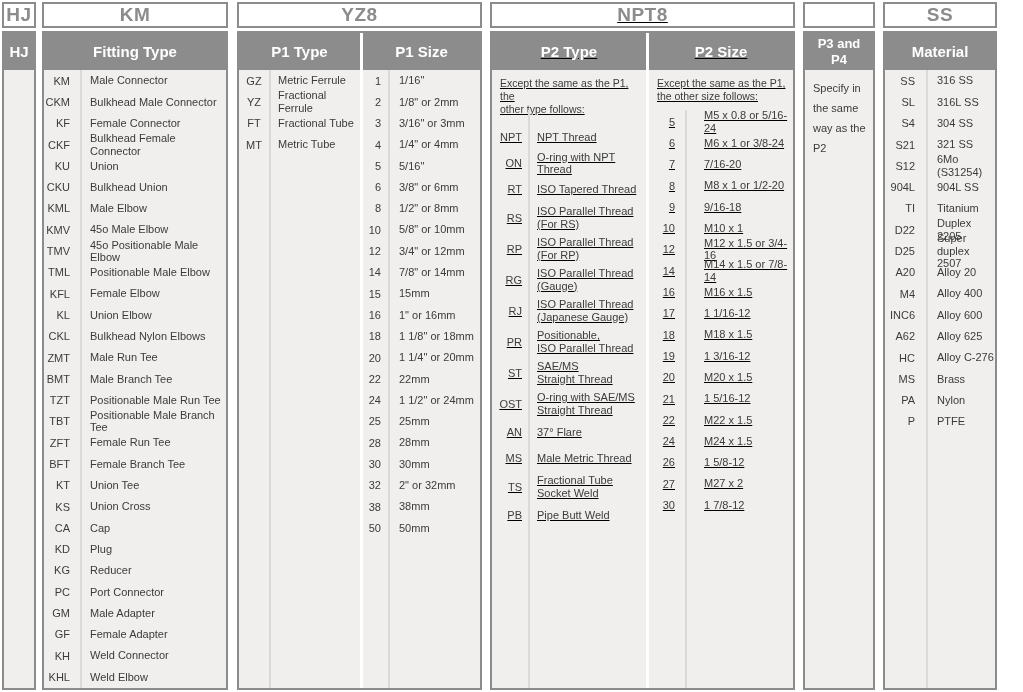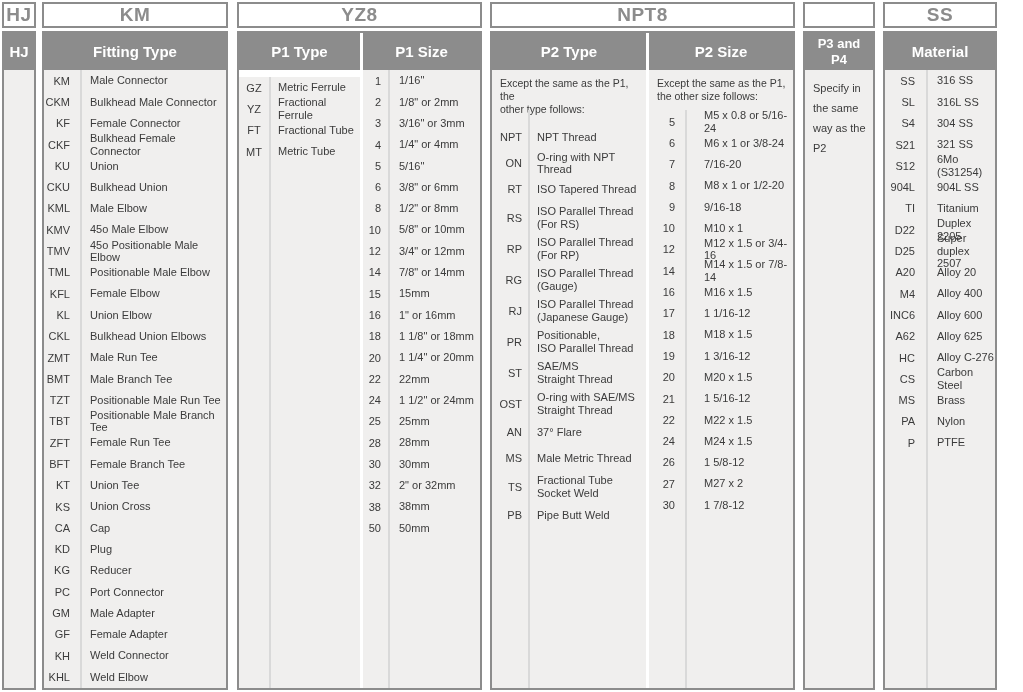--- a/index.html
+++ b/index.html
@@ -6,31 +6,31 @@
     --band:#8c8c8c; --border:#8c8c8c; --title:#8c8c8c;
     --bodybg:#f0efee; --vline:#d9d9d9; --text:#3b3b3b;
   }
   * { margin:0; padding:0; box-sizing:border-box; }
   html,body { width:1023px; height:692px; background:#fff;
     font-family:"Liberation Sans", sans-serif; overflow:hidden; }
   .block { position:absolute; top:2px; }
   #block-hj   { left:2px;   width:34px;  }
   #block-km   { left:42px;  width:186px; }
   #block-yz8  { left:237px; width:245px; }
-  #block-npt8 { left:490px; width:305px; }
+  #block-npt8 { left:490px; width:305px;text-decoration:underline; }
   #block-p3p4 { left:803px; width:72px;  }
   #block-ss   { left:883px; width:114px; }
 
   .title { height:26px; border:2px solid var(--border); background:#fff;
     color:var(--title); font-weight:bold; font-size:19px; letter-spacing:.5px;
     display:flex; align-items:center; justify-content:center; }
   .main { margin-top:3px; height:659px; border:2px solid var(--border);
     background:#fff; display:flex; gap:3px; }
   .panel { flex:1 1 auto; min-width:0; display:flex; flex-direction:column; }
-  .panel.w-yz-type  { flex:0 0 121px;gap:7px; }
+  .panel.w-yz-type  { flex:0 0 121px; }
   .panel.w-npt-type { flex:0 0 154px; }
   .band { flex:0 0 37px; background:var(--band); color:#fff; font-weight:bold;
     font-size:15px; line-height:16px; text-align:center; white-space:pre-line;
     display:flex; align-items:center; justify-content:center; }
   .band.small { font-size:13px; }
   .tbody { flex:1; position:relative; background:var(--bodybg); overflow:hidden; }
   .vline { position:absolute; top:0; bottom:0; width:2px; background:var(--vline); }
   .vline.below-note { top:40px; }
 
   .row { display:flex; align-items:center; height:21.3px; }
@@ -142,21 +142,21 @@
             <span class="desc">Female Elbow</span>
           </div>
 
           <div class="row">
             <span class="code">KL</span>
             <span class="desc">Union Elbow</span>
           </div>
 
           <div class="row">
             <span class="code">CKL</span>
-            <span class="desc">Bulkhead Union Elbows</span>
+            <span class="desc">Bulkhead Nylon Elbows</span>
           </div>
 
           <div class="row">
             <span class="code">ZMT</span>
             <span class="desc">Male Run Tee</span>
           </div>
 
           <div class="row">
             <span class="code">BMT</span>
             <span class="desc">Male Branch Tee</span>
@@ -670,24 +670,20 @@
           <div class="row">
             <span class="code">A62</span>
             <span class="desc">Alloy 625</span>
           </div>
 
           <div class="row">
             <span class="code">HC</span>
             <span class="desc">Alloy C-276</span>
           </div>
 
-          <div class="row">
-            <span class="code">CS</span>
-            <span class="desc">Carbon Steel</span>
-          </div>
 
           <div class="row">
             <span class="code">MS</span>
             <span class="desc">Brass</span>
           </div>
 
           <div class="row">
             <span class="code">PA</span>
             <span class="desc">Nylon</span>
           </div>

